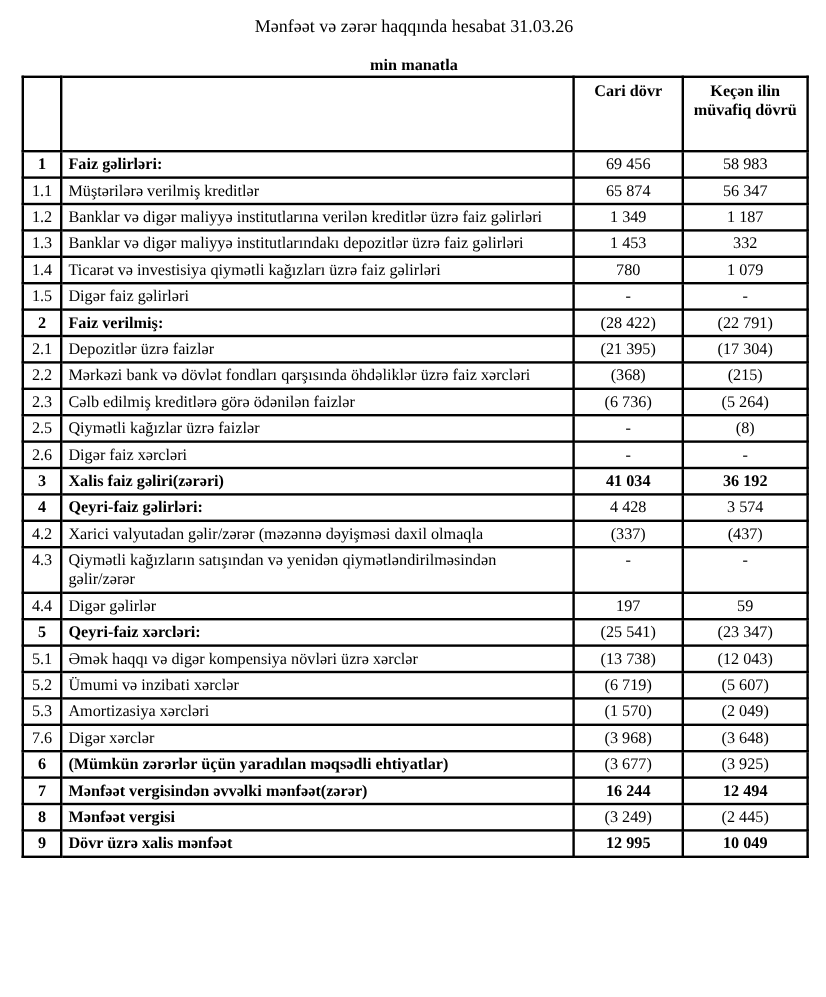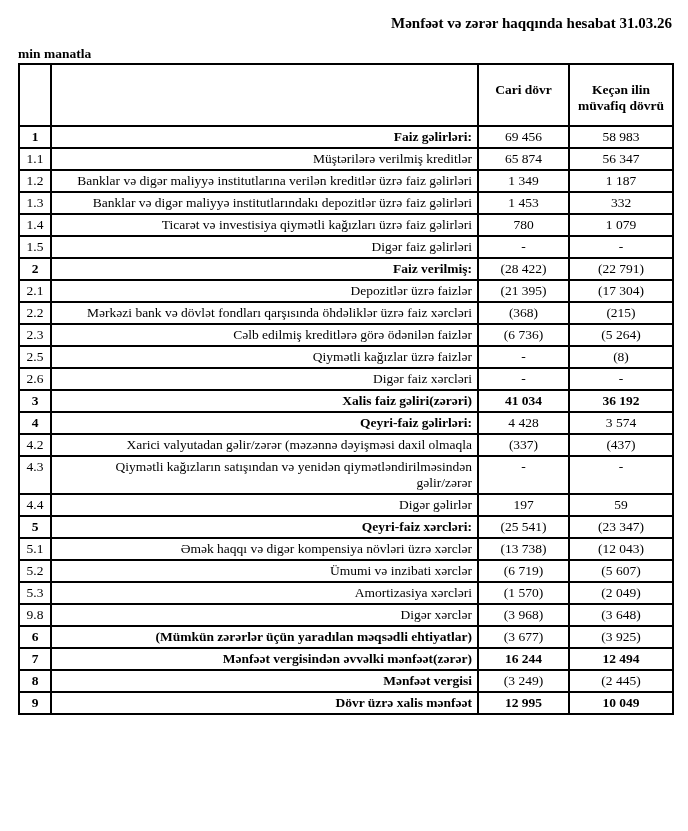--- a/index.html
+++ b/index.html
@@ -12,29 +12,29 @@
   }
   .page {
     width: 688px;
     height: 831px;
     background: #ffffff;
     padding: 12px 16px 0 18px;
     overflow: hidden;
   }
   .report-title {
     width: 654px;
-    text-align: right;
-    font-weight: bold;
+    text-align: center;
+    font-weight: normal;
     font-size: 15px;
     line-height: 19px;
     margin-top: 2px;
   }
   .unit-note {
     width: 654px;
-    text-align: left;
+    text-align: center;
     font-weight: bold;
     font-size: 13.5px;
     line-height: 16px;
     margin-top: 13px;
     margin-bottom: 1px;
   }
   table.pl-table {
     border-collapse: collapse;
     table-layout: fixed;
     width: 654px;
@@ -45,29 +45,29 @@
     vertical-align: top;
     font-size: 13.5px;
     line-height: 16px;
     padding: 2px 5px;
     overflow: hidden;
   }
   tr.header-row th {
     height: 62px;
     font-weight: bold;
     text-align: center;
-    padding-top: 17px;
+    padding-top: 3px;
   }
   td.cell-num {
     text-align: center;
     padding-left: 1px;
     padding-right: 1px;
   }
   td.cell-label {
-    text-align: right;
+    text-align: left;
     padding-left: 6px;
     margin-left: 35px;
   }
   td.cell-val {
     text-align: center;
     padding-right: 6px;
   }
   tr.data-row td { height: 22px; }
   tr.section-row td.cell-num,
   tr.section-row td.cell-label { font-weight: bold; }
@@ -217,21 +217,21 @@
     <td class="cell-val">(6 719)</td>
     <td class="cell-val">(5 607)</td>
   </tr>
         <tr class="data-row">
     <td class="cell-num">5.3</td>
     <td class="cell-label">Amortizasiya xərcləri</td>
     <td class="cell-val">(1 570)</td>
     <td class="cell-val">(2 049)</td>
   </tr>
         <tr class="data-row">
-    <td class="cell-num">9.8</td>
+    <td class="cell-num">7.6</td>
     <td class="cell-label">Digər xərclər</td>
     <td class="cell-val">(3 968)</td>
     <td class="cell-val">(3 648)</td>
   </tr>
         <tr class="data-row section-row">
     <td class="cell-num">6</td>
     <td class="cell-label">(Mümkün zərərlər üçün yaradılan məqsədli ehtiyatlar)</td>
     <td class="cell-val">(3 677)</td>
     <td class="cell-val">(3 925)</td>
   </tr>

